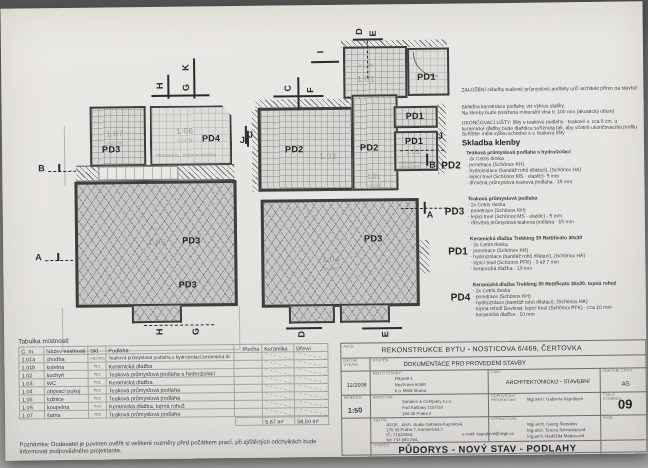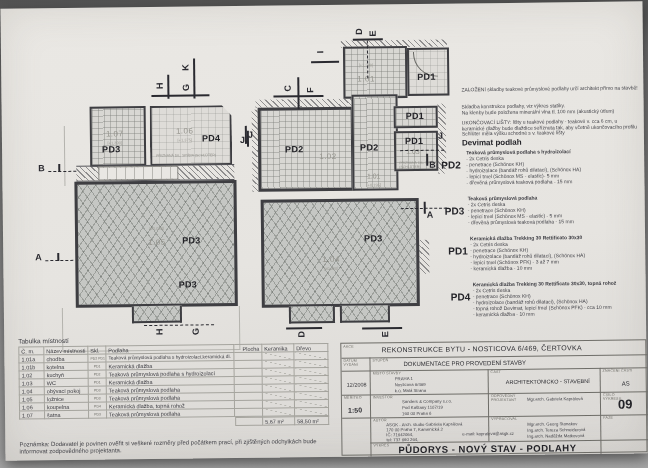--- a/index.html
+++ b/index.html
@@ -200,21 +200,21 @@
     <div class="abs tick" style="left:52px;top:322px;width:36px;height:1.5px;"></div>
     <span class="abs mk rot" style="left:148px;top:325px;">E</span>
     <div class="abs tick" style="left:128px;top:323px;width:40px;height:1.5px;"></div>
   </div>
 
   <div class="abs" style="left:460px;top:84px;width:182px;">
     <div class="note-p" style="position:absolute;top:0;">ZALOŽENÍ skladby teakové průmyslové podlahy určí architekt přímo na stavbě!</div>
     <div class="note-p" style="position:absolute;top:17px;">Skladba konstrukce podlahy, viz výkres statiky.</div>
     <div class="note-p" style="position:absolute;top:23px;">Na klenby bude položena minerální vlna tl. 100 mm (akustický útlum)</div>
     <div class="note-p" style="position:absolute;top:33px;">UKONČOVACÍ LIŠTY: lišty u teakové podlahy - teakové v. cca 6 cm, u keramické dlažby bude dlaždice seříznuta tak, aby včetně ukončovacího profilu Schlüter měla výšku schodné s v. teakové lišty</div>
-    <div class="abs leg-head" style="top:51px;">Devimat podlah</div>
+    <div class="abs leg-head" style="top:51px;">Skladba klenby</div>
 
     <div class="abs leg-code" style="left:-21px;top:72px;">PD2</div>
     <div class="abs" style="left:4px;top:62px;width:178px;">
       <div class="leg-title">Teaková průmyslová podlaha s hydroizolací</div>
       <div class="leg-line">- 2x Cetris deska</div>
       <div class="leg-line">- penetrace (Schönox KH)</div>
       <div class="leg-line">- hydroizolace (bandáž rohů dilatací), (Schönox HA)</div>
       <div class="leg-line">- lepicí tmel (Schönox MS - elastic)- 5 mm</div>
       <div class="leg-line">- dřevěná průmyslová teaková podlaha - 15 mm</div>
     </div>

